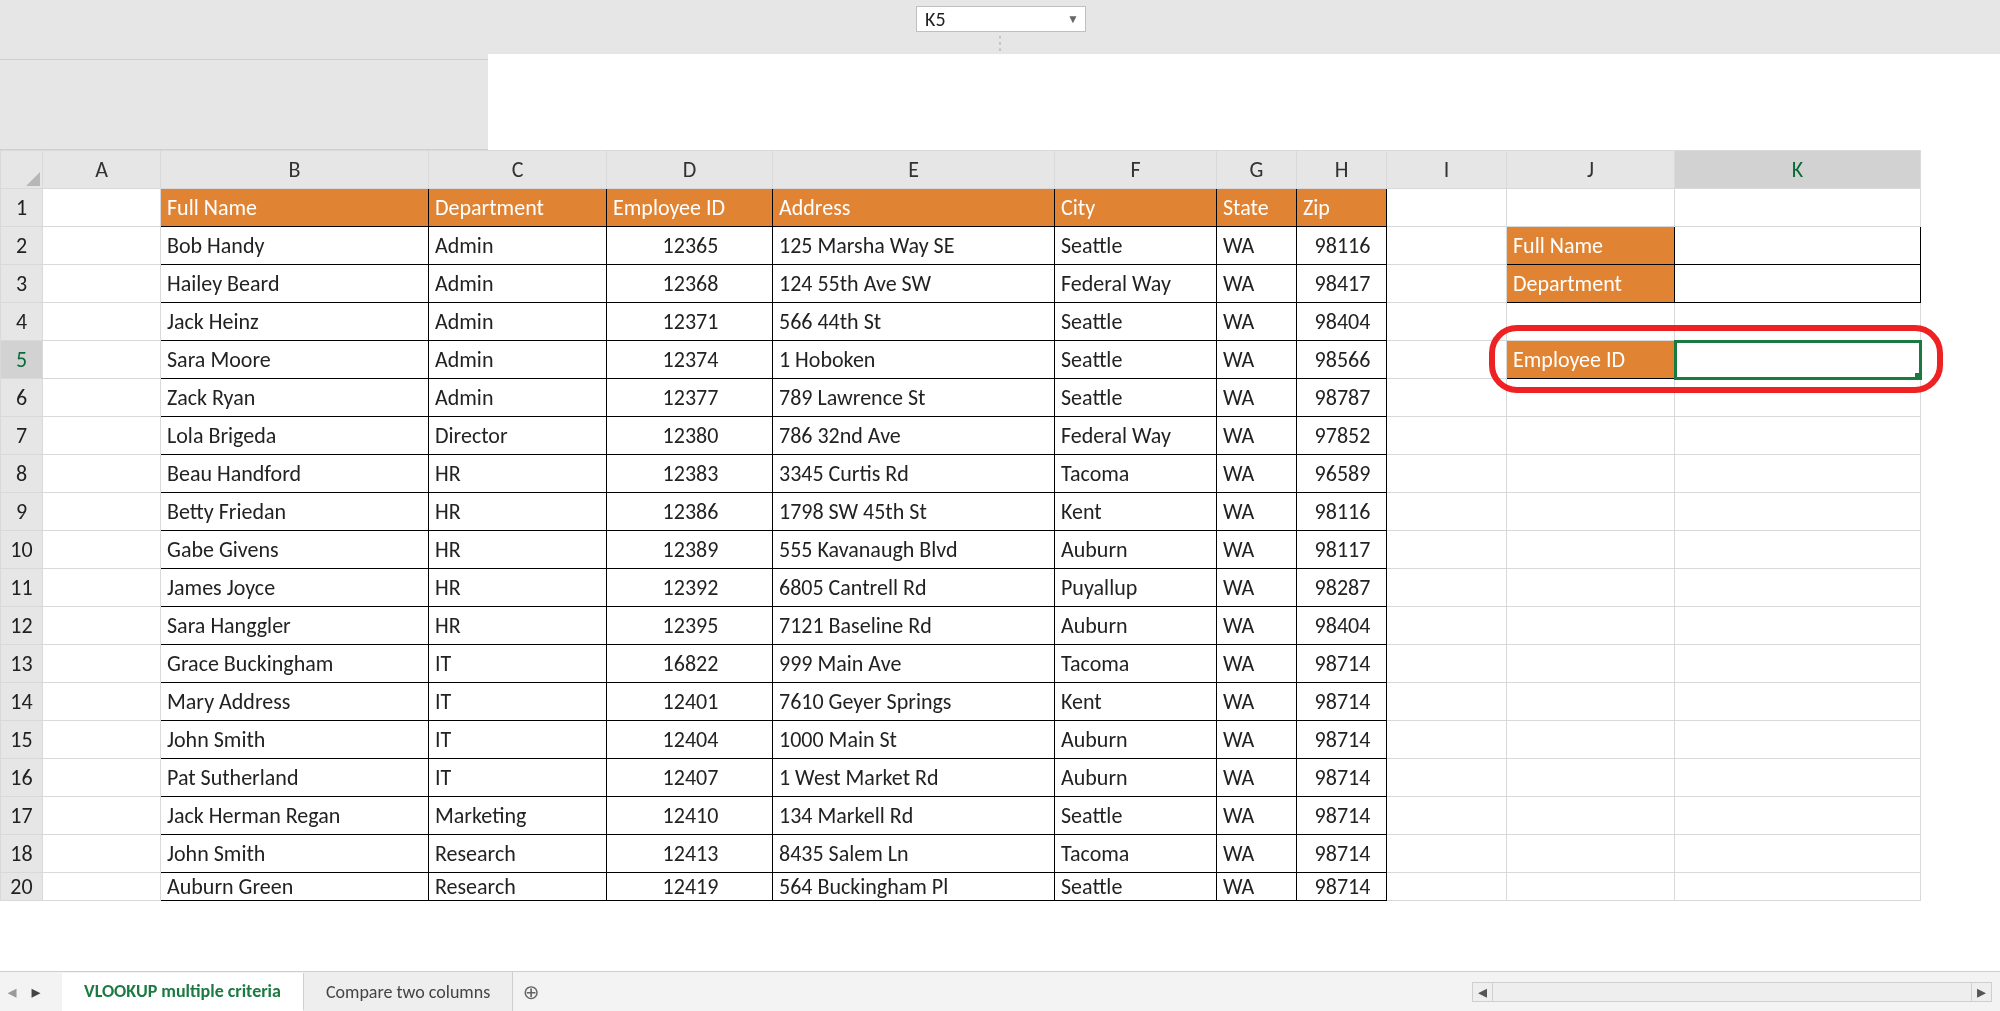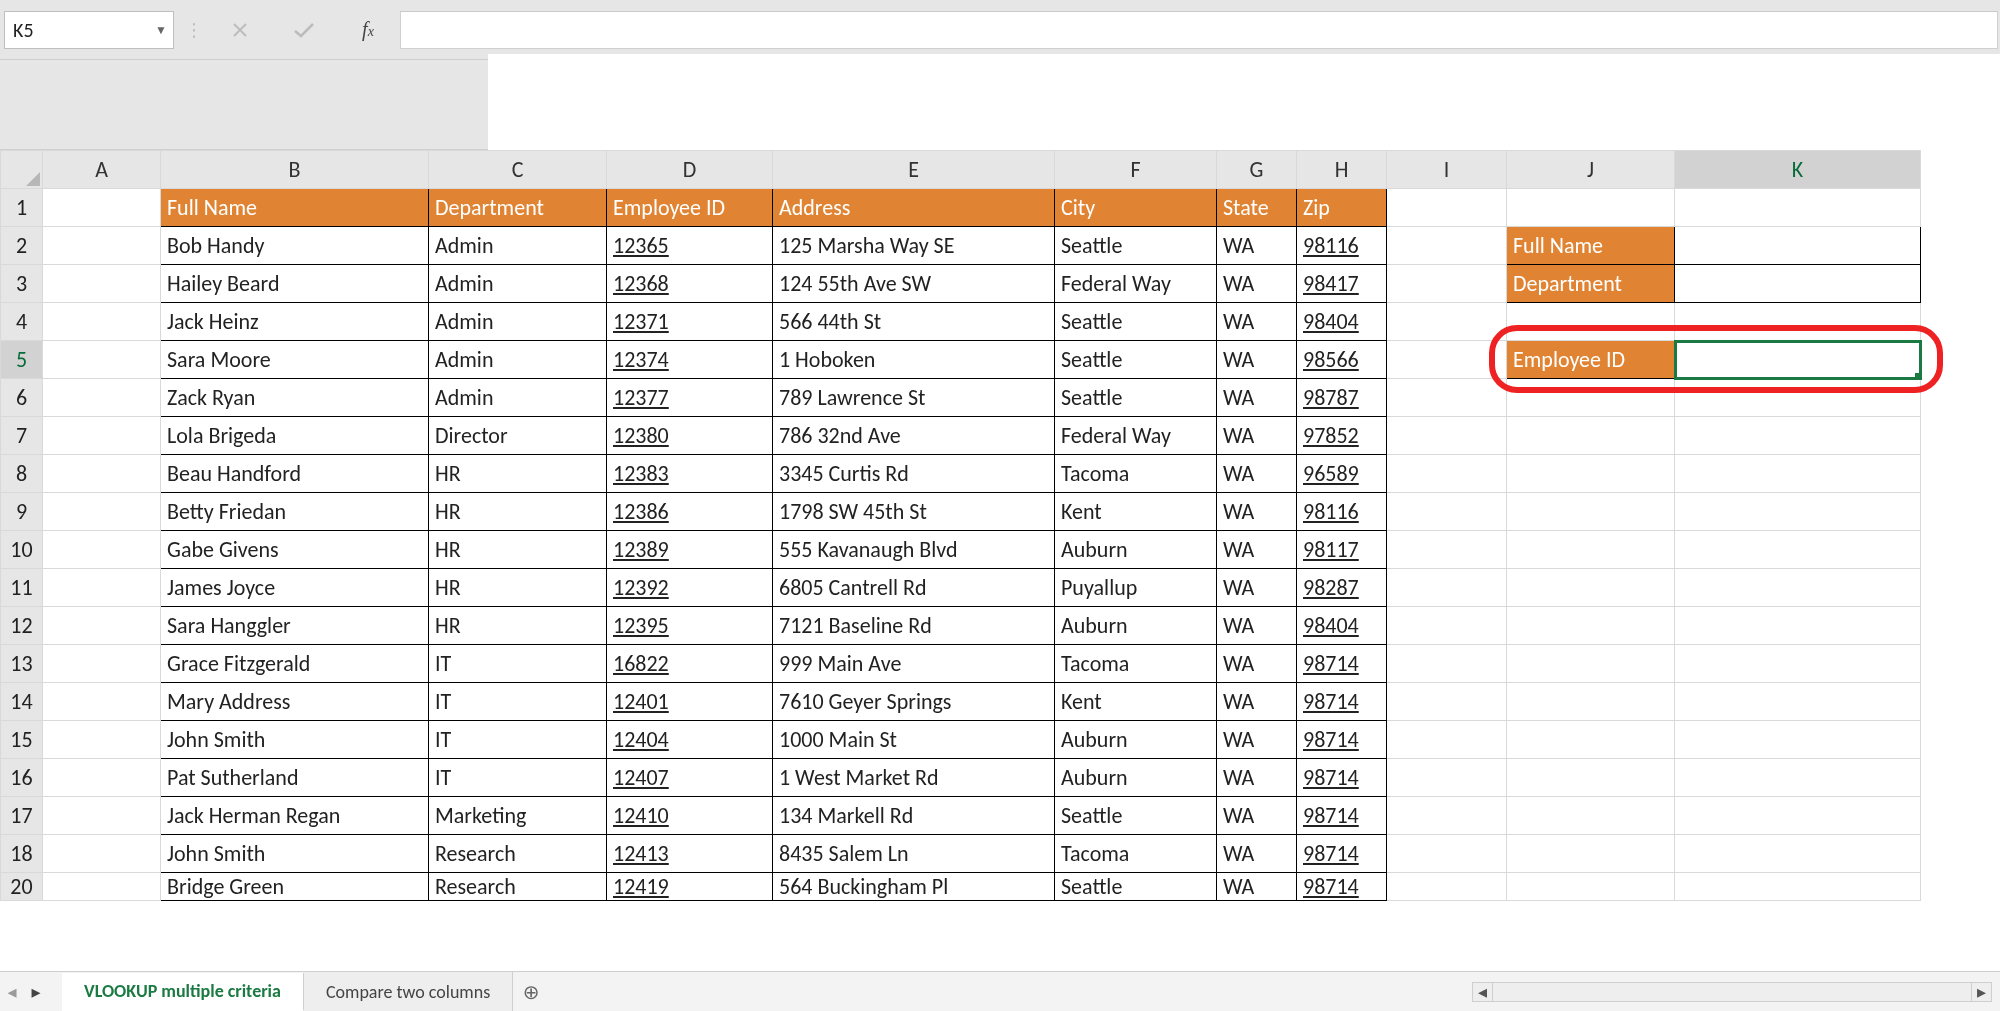--- a/index.html
+++ b/index.html
@@ -1,19 +1,19 @@
 <!DOCTYPE html>
 <html><head>
 <meta charset="utf-8">
 <style>
   * { box-sizing: border-box; }
   html, body { margin:0; padding:0; font-family: Calibri, Arial, sans-serif; background:#f3f3f3; font-size:18px; color:#222; -webkit-user-select:none;}
   .app { width:2000px; height:1011px; display:flex; flex-direction:column; background:#e6e6e6; }
   
-  .fbar-row { height:60px; display:flex; align-items:center; background:#e6e6e6; border-bottom:1px solid #cfcfcf; padding:6px 2px;}
+  .fbar-row { height:60px; display:flex; align-items:center; background:#e6e6e6; border-bottom:1px solid #cfcfcf; padding:6px 2px;flex-direction:column;}
   .namebox {
     width:170px; height:38px; background:#fff; border:1px solid #bfbfbf; margin-left:2px;
     display:flex; align-items:center; padding:0 8px; position:relative; font-size:20px;
   }
   .namebox .dd { position:absolute; right:6px; top:50%; transform:translateY(-50%); font-size:12px; color:#666;}
   .fbar-spacer { width:40px; display:flex; align-items:center; justify-content:center;}
   .fbar-btns { display:flex; align-items:center; gap:36px; padding:0 12px;}
   .ico-btn { width:28px; height:28px; display:flex; align-items:center; justify-content:center; color:#9a9a9a;}
   .fx-lbl { font-family: 'Times New Roman', serif; font-style:italic; font-size:20px; color:#444;text-align:right; }
   .fbar-input { flex:1; height:38px; background:#fff; border:1px solid #d0d0d0; border-top:1px solid #cacaca; margin-left:6px;}
@@ -27,21 +27,21 @@
   table.sheet thead th { background:#e6e6e6; color:#333; text-align:center; position:relative;}
   table.sheet thead th.active { background:#d2d2d2; color:#0a6b3a; }
   table.sheet tbody th { background:#e6e6e6; text-align:center; font-weight:400; width:42px;}
   table.sheet tbody th.active { background:#d2d2d2; color:#0a6b3a;}
   .corner { background:#e6e6e6 !important; }
   .corner .tri { width:0;height:0;border-right:14px solid #b7b7b7;border-top:14px solid transparent; position:absolute; right:2px; bottom:2px;}
 
   
   .hcell { background:#e08433; color:#fff; border:1px solid #000 !important; padding-left:6px; text-align:left;}
   .dcell { border:1px solid #000 !important; text-align:left;}
-  .dcell.num { text-align:left; padding-right:4px;text-decoration:underline;}
+  .dcell.num { text-align:center; padding-right:4px;}
 
   
   .lk-label { background:#e08433; color:#fff; border:1px solid #000 !important; text-align:left; padding-left:6px;}
   .lk-val   { border:1px solid #000 !important; background:#fff; }
 
   
   td.selected { outline:3px solid #1a7a42; outline-offset:-2px; position:relative;}
   td.selected::after{ content:""; position:absolute; right:-3px; bottom:-3px; width:8px; height:8px; background:#1a7a42;}
 
   
@@ -293,21 +293,21 @@
             <td class="dcell">Auburn</td>
             <td class="dcell">WA</td>
             <td class="dcell num">98404</td>
             <td class=""></td>
             <td class=""></td>
             <td class=""></td>
           </tr>
           <tr>
             <th class="">13</th>
             <td class=""></td>
-            <td class="dcell">Grace Fitzgerald</td>
+            <td class="dcell">Grace Buckingham</td>
             <td class="dcell">IT</td>
             <td class="dcell num">16822</td>
             <td class="dcell">999 Main Ave</td>
             <td class="dcell">Tacoma</td>
             <td class="dcell">WA</td>
             <td class="dcell num">98714</td>
             <td class=""></td>
             <td class=""></td>
             <td class=""></td>
           </tr>
@@ -377,21 +377,21 @@
             <td class="dcell">Tacoma</td>
             <td class="dcell">WA</td>
             <td class="dcell num">98714</td>
             <td class=""></td>
             <td class=""></td>
             <td class=""></td>
           </tr>
           <tr class="truncated-row">
             <th class="">20</th>
             <td class=""></td>
-            <td class="dcell">Bridge Green</td>
+            <td class="dcell">Auburn Green</td>
             <td class="dcell">Research</td>
             <td class="dcell num">12419</td>
             <td class="dcell">564 Buckingham Pl</td>
             <td class="dcell">Seattle</td>
             <td class="dcell">WA</td>
             <td class="dcell num">98714</td>
             <td class=""></td>
             <td class=""></td>
             <td class=""></td>
           </tr>

